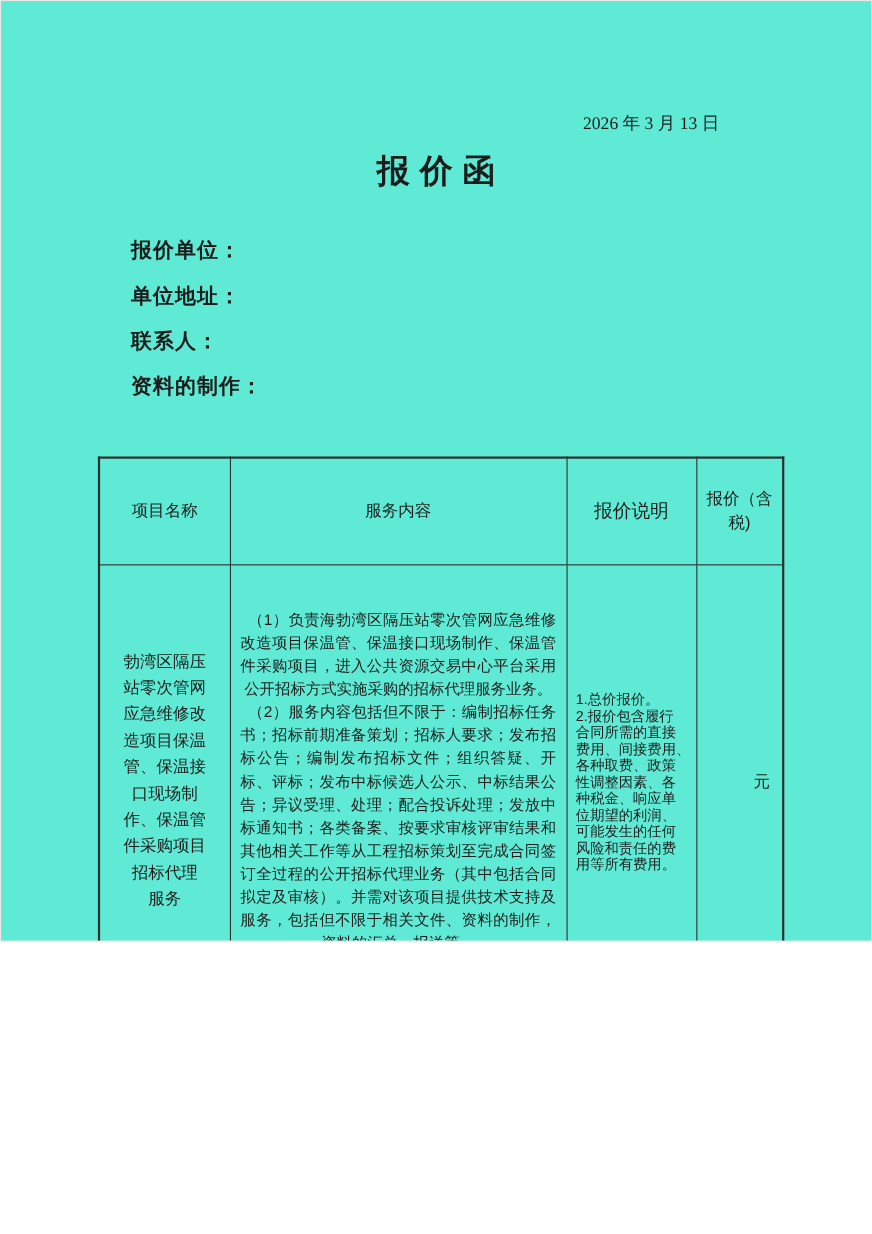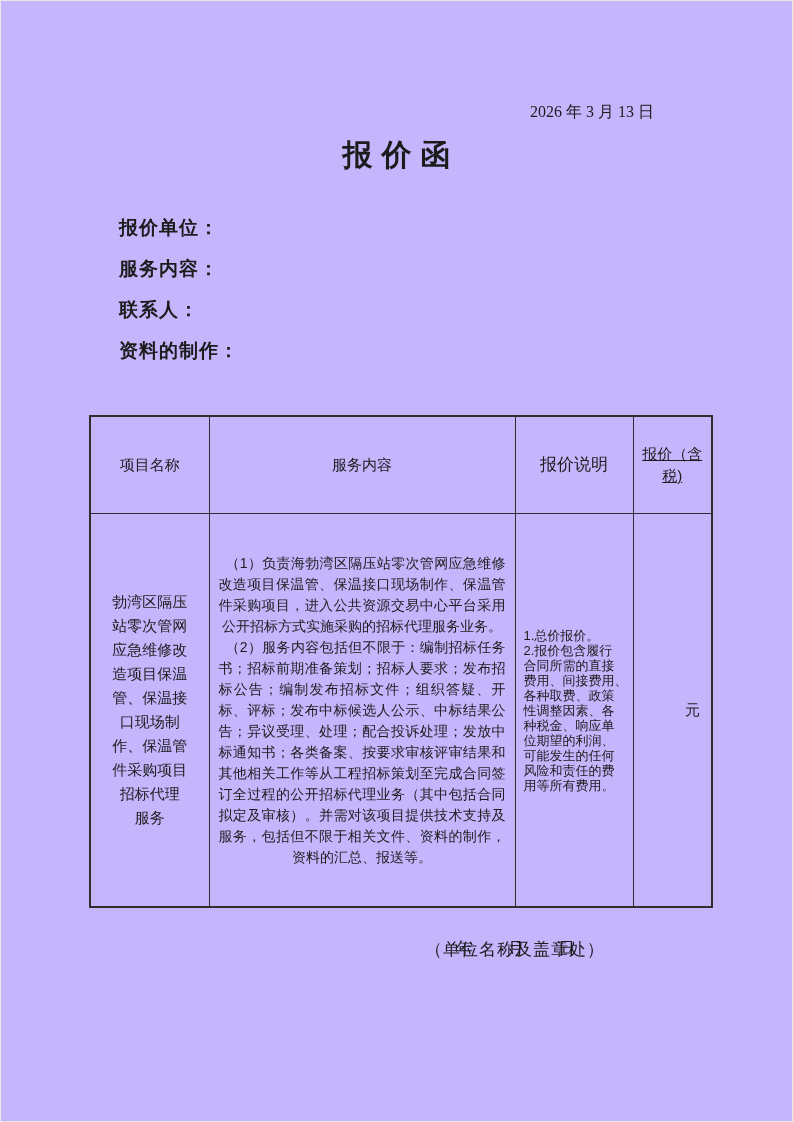--- a/index.html
+++ b/index.html
@@ -1,20 +1,20 @@
 <!DOCTYPE html>
 <html><head>
 <meta charset="utf-8">
 <style>
   html, body { margin: 0; padding: 0; background: #ffffff; }
   .page {
     position: relative;
     width: 793px;
-    height: 1122px;
-    background: #c4b5fd;
+    height: 856px;
+    background: #5eead4;
     color: #1c1c1c;
     font-family: "Liberation Serif", "DejaVu Serif", serif;
     overflow: hidden;
     box-sizing: border-box;
     border: 1px solid #e8e8e8;
   }
   .doc-date {
     position: absolute;
     top: 101px;
     right: 138px;
@@ -58,21 +58,21 @@
   }
   .quote-table th {
     height: 62px;
     font-weight: normal;
     font-size: 15px;
     text-align: center;
     vertical-align: middle;
     line-height: 1.45;
   }
   .quote-table th.hdr-lg { font-size: 17px; }
-  .quote-table th.hdr-wrap { padding: 0 7px; text-decoration: underline; }
+  .quote-table th.hdr-wrap { padding: 0 7px; }
   .quote-table tbody td { height: 358px; vertical-align: middle; }
   td.cell-project {
     white-space: pre-line;
     text-align: center;
     font-size: 15px;
     line-height: 24px;
   }
   td.cell-service { padding: 0 9px; }
   td.cell-service p {
     margin: 0;
@@ -117,21 +117,21 @@
 
   <div class="doc-date">2026 年 3 月 13 日</div>
 
   <h1 class="doc-title">报价函</h1>
 
   <div class="info-list">
     <div class="info-row">
       <span class="info-label">报价单位：</span>
     </div>
     <div class="info-row">
-      <span class="info-label">服务内容：</span>
+      <span class="info-label">单位地址：</span>
     </div>
     <div class="info-row">
       <span class="info-label">联系人：</span>
     </div>
     <div class="info-row">
       <span class="info-label">资料的制作：</span>
     </div>
   </div>
 
   <table class="quote-table">

